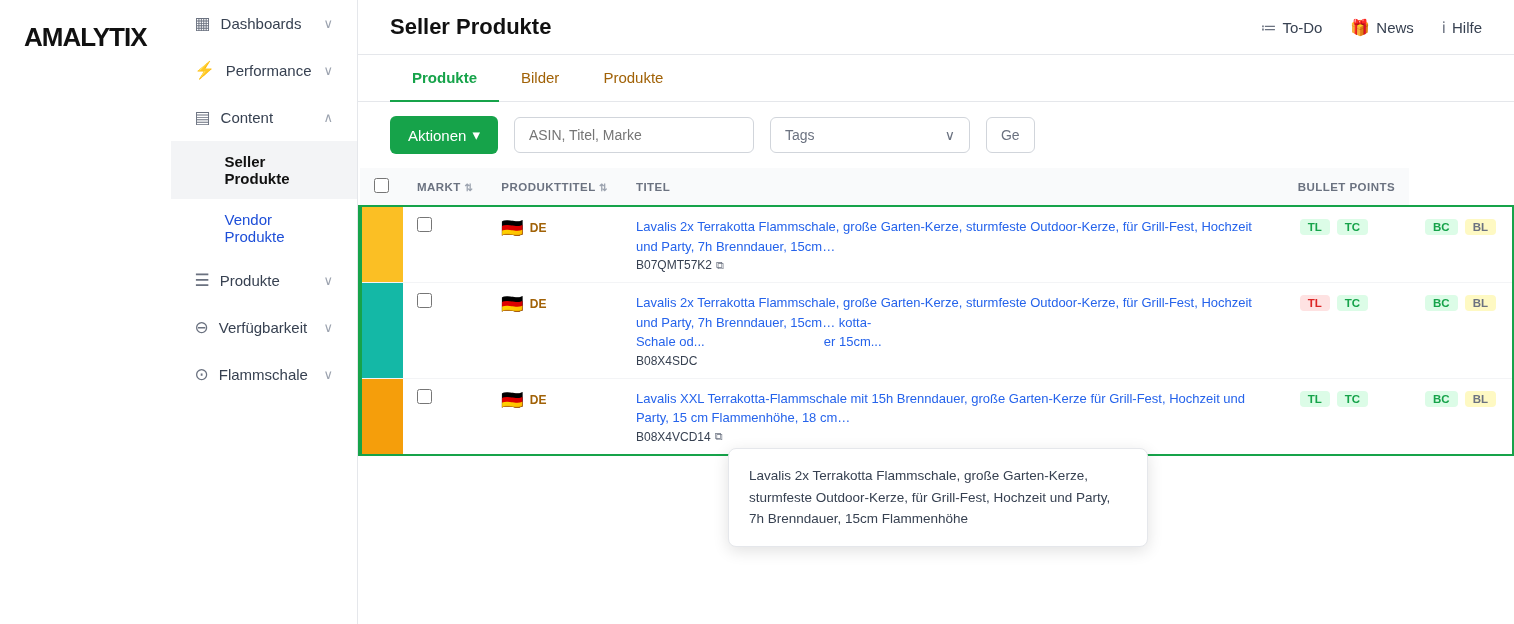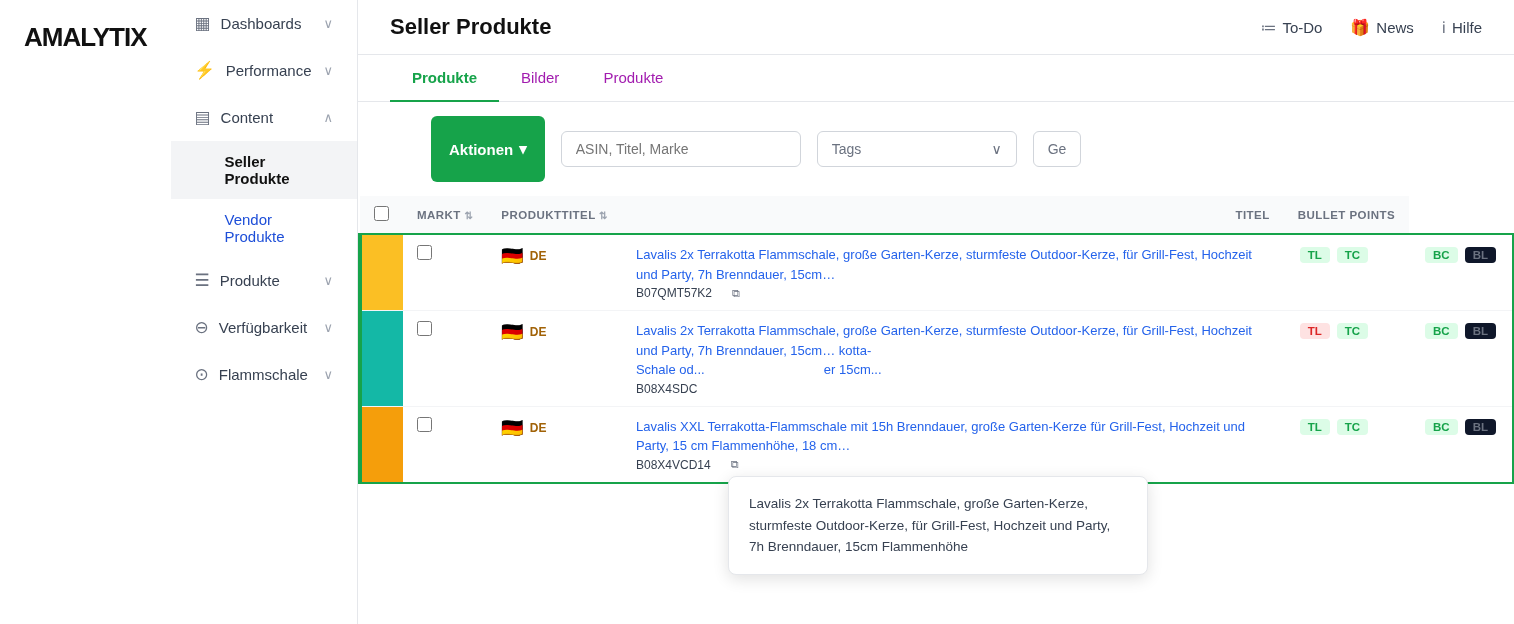--- a/index.html
+++ b/index.html
@@ -94,21 +94,21 @@
     .tabs {
       display: flex;
       padding: 0 32px;
       border-bottom: 1px solid #e5e7eb;
       gap: 0;
     }
     .tab {
       padding: 14px 22px;
       font-size: 15px;
       font-weight: 500;
-      color: #a21caf;
+      color: #a16207;
       cursor: pointer;
       border-bottom: 2px solid transparent;
       margin-bottom: -1px;
     }
     .tab.active {
       color: #16a34a;
       border-bottom: 2px solid #16a34a;
       font-weight: 600;
     }
 
@@ -117,28 +117,27 @@
       display: flex;
       align-items: center;
       padding: 14px 32px;
       gap: 16px;
     }
     .btn-aktionen {
       background: #16a34a;
       color: #fff;
       border: none;
       border-radius: 6px;
-      padding: 24px 18px;
+      padding: 10px 18px;
       font-size: 15px;
-      font-weight: 700;
+      font-weight: 400;
       cursor: pointer;
       display: flex;
       align-items: center;
       gap: 6px;
-      margin-left: 41px;
     }
     .search-input {
       border: 1px solid #d1d5db;
       border-radius: 6px;
       padding: 9px 14px;
       font-size: 14px;
       color: #374151;
       width: 240px;
       outline: none;
     }
@@ -210,39 +209,39 @@
       font-size: 13px;
       line-height: 1.5;
       display: block;
     }
     .product-asin {
       font-size: 12px;
       color: #374151;
       margin-top: 2px;
       display: flex;
       align-items: center;
-      gap: 20px;
+      gap: 4px;
     }
     .external-link-icon { font-size: 11px; color: #6b7280; }
 
     
     .badge {
       display: inline-flex;
       align-items: center;
       justify-content: center;
       border-radius: 4px;
       padding: 2px 8px;
       font-size: 11.5px;
       font-weight: 700;
       min-width: 30px;
       margin: 2px;
     }
     .badge-green { background: #dcfce7; color: #16a34a; }
     .badge-red { background: #fee2e2; color: #dc2626; }
-    .badge-gray { background: #0f172a; color: #6b7280; }
+    .badge-gray { background: #fef9c3; color: #6b7280; }
     .badges-col { display: flex; flex-direction: row; gap: 3px; }
     .badges-row { display: flex; gap: 4px; }
 
     .left-bar {
       width: 4px;
       min-width: 4px;
       padding: 0;
     }
     .left-bar-yellow { background: #fbbf24; }
     .left-bar-teal { background: #14b8a6; }
@@ -392,21 +391,21 @@
             <input type="checkbox" style="">
           </th>
           <th>
             <span>MARKT</span>
             <span class="sort-icon"> ⇅</span>
           </th>
           <th>
             <span>PRODUKTTITEL</span>
             <span class="sort-icon"> ⇅</span>
           </th>
-          <th style="text-align:right">
+          <th style="text-align:left">
             <span>TITEL</span>
           </th>
           <th style="">
             <span>BULLET POINTS</span>
           </th>
         </tr>
       </thead>
       <tbody>
 
         <tr style="border-left: 4px solid #16a34a; border-right: 2px solid #16a34a; border-top: 2px solid #16a34a;">

